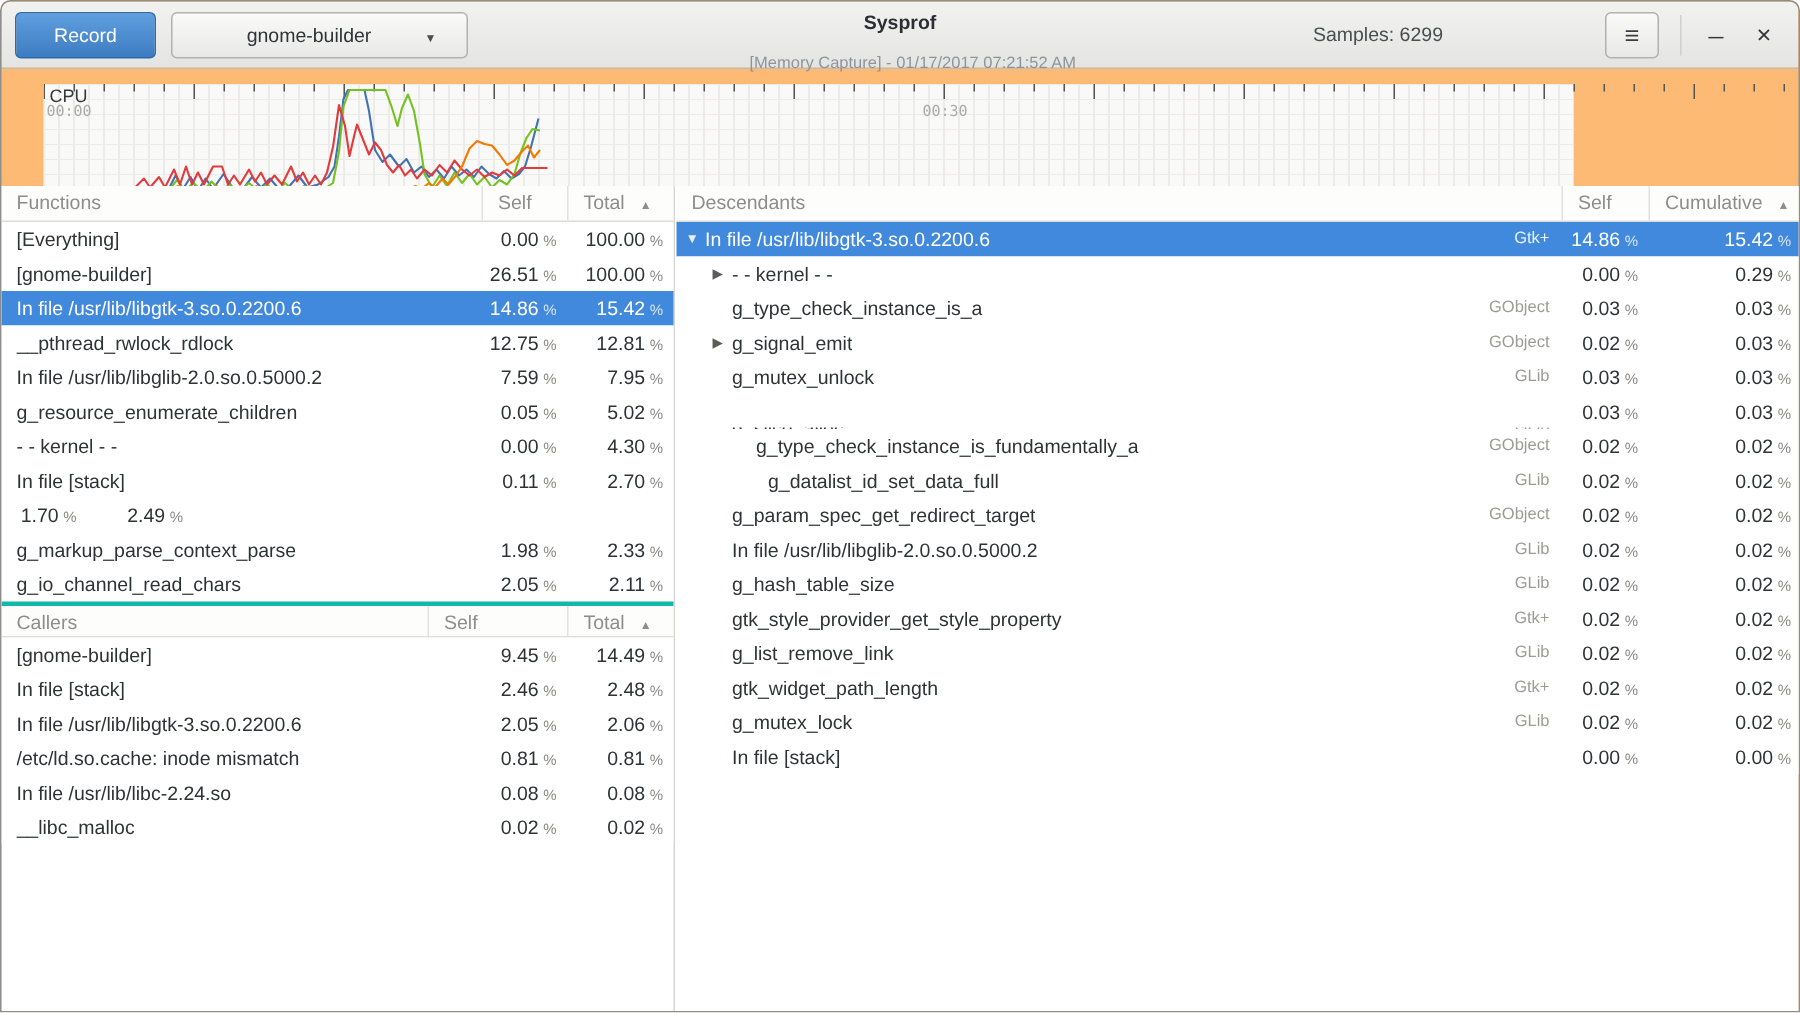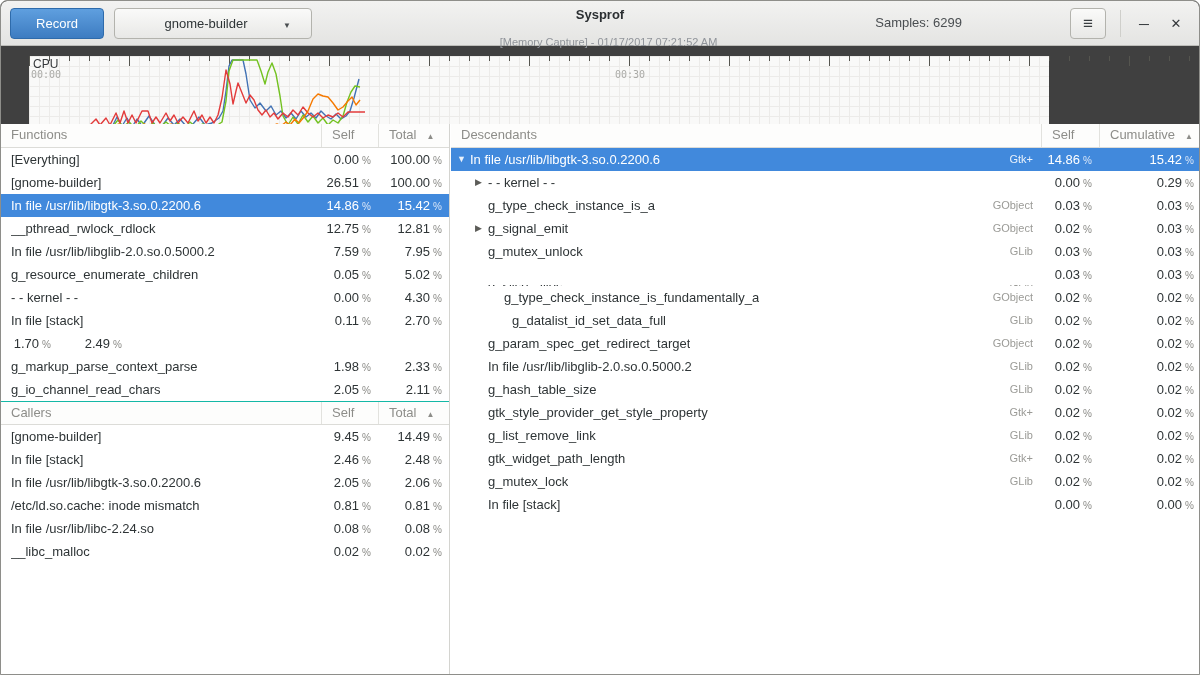--- a/index.html
+++ b/index.html
@@ -1,19 +1,19 @@
 <!DOCTYPE html>
 <html><head>
 <meta charset="utf-8">
 <style>
   * { margin:0; padding:0; box-sizing:border-box; }
   html,body { width:1200px; height:675px; background:#ffffff; }
   body { font-family:"Liberation Sans", sans-serif; color:#2e3436; }
   .window { position:relative; width:1200px; height:675px; overflow:hidden;
-            border:1px solid #8e8e8a; border-radius:7px 7px 0 0; background:#404040; }
+            border:1px solid #8e8e8a; border-radius:7px 7px 0 0; background:#fdba74; }
 
   
   .headerbar { position:absolute; left:0; top:0; width:100%; height:45px;
     background:linear-gradient(#f2f2f1,#e4e4e2); border-bottom:1px solid #bdbdb9;
     border-radius:6px 6px 0 0; }
   .btn { position:absolute; top:7px; height:31px; border:1px solid #b3b3ad; border-radius:4px;
     background:linear-gradient(#fafaf9,#e8e8e6); font-size:13px; color:#2e3436;
     display:flex; align-items:center; justify-content:center; cursor:default; }
   .btn-record { left:9px; width:94px; background:linear-gradient(#5f9fdf,#3d7cc1);
     border-color:#2e6bab; color:#ffffff; }
@@ -44,21 +44,21 @@
   .g-t0 { left:2px; } .g-t30 { left:586px; }
 
   
   .content { position:absolute; left:0; top:123px; width:1200px; height:552px; background:#fff; }
   .pane-left  { position:absolute; left:0; top:0; width:449px; height:552px;
     border-right:1px solid #d4d4d0; }
   .pane-right { position:absolute; left:450px; top:0; width:750px; height:552px; }
 
   .thead { display:flex; height:24px; line-height:22px; border-bottom:1px solid #dcdcd8;
     background:#fdfdfc; font-size:13px; color:#8d8d89; }
-  .thead.bordered-top { border-top:1px solid #14b8a6; }
+  .thead.bordered-top { border-top:3px solid #14b8a6;gap:36px; }
   .th { padding:0 8px 0 10px; }
   .th-name { flex:1; }
   .th-sep { border-left:1px solid #e2e2de; }
   .sort-arrow { font-size:8px; color:#8d8d89; margin-left:10px; }
 
   .trow { display:flex; height:23px; line-height:23px; font-size:13px; color:#2e3436; background:#fff; }
   .trow.selected { background:#4189dc; color:#ffffff; }
   .cell-name { flex:1; padding-left:10px; white-space:nowrap; overflow:hidden; display:flex; align-items:center; }
   .num-cell { text-align:right; padding-right:7px; white-space:nowrap; }
   .col-self-l  { width:57px; }

